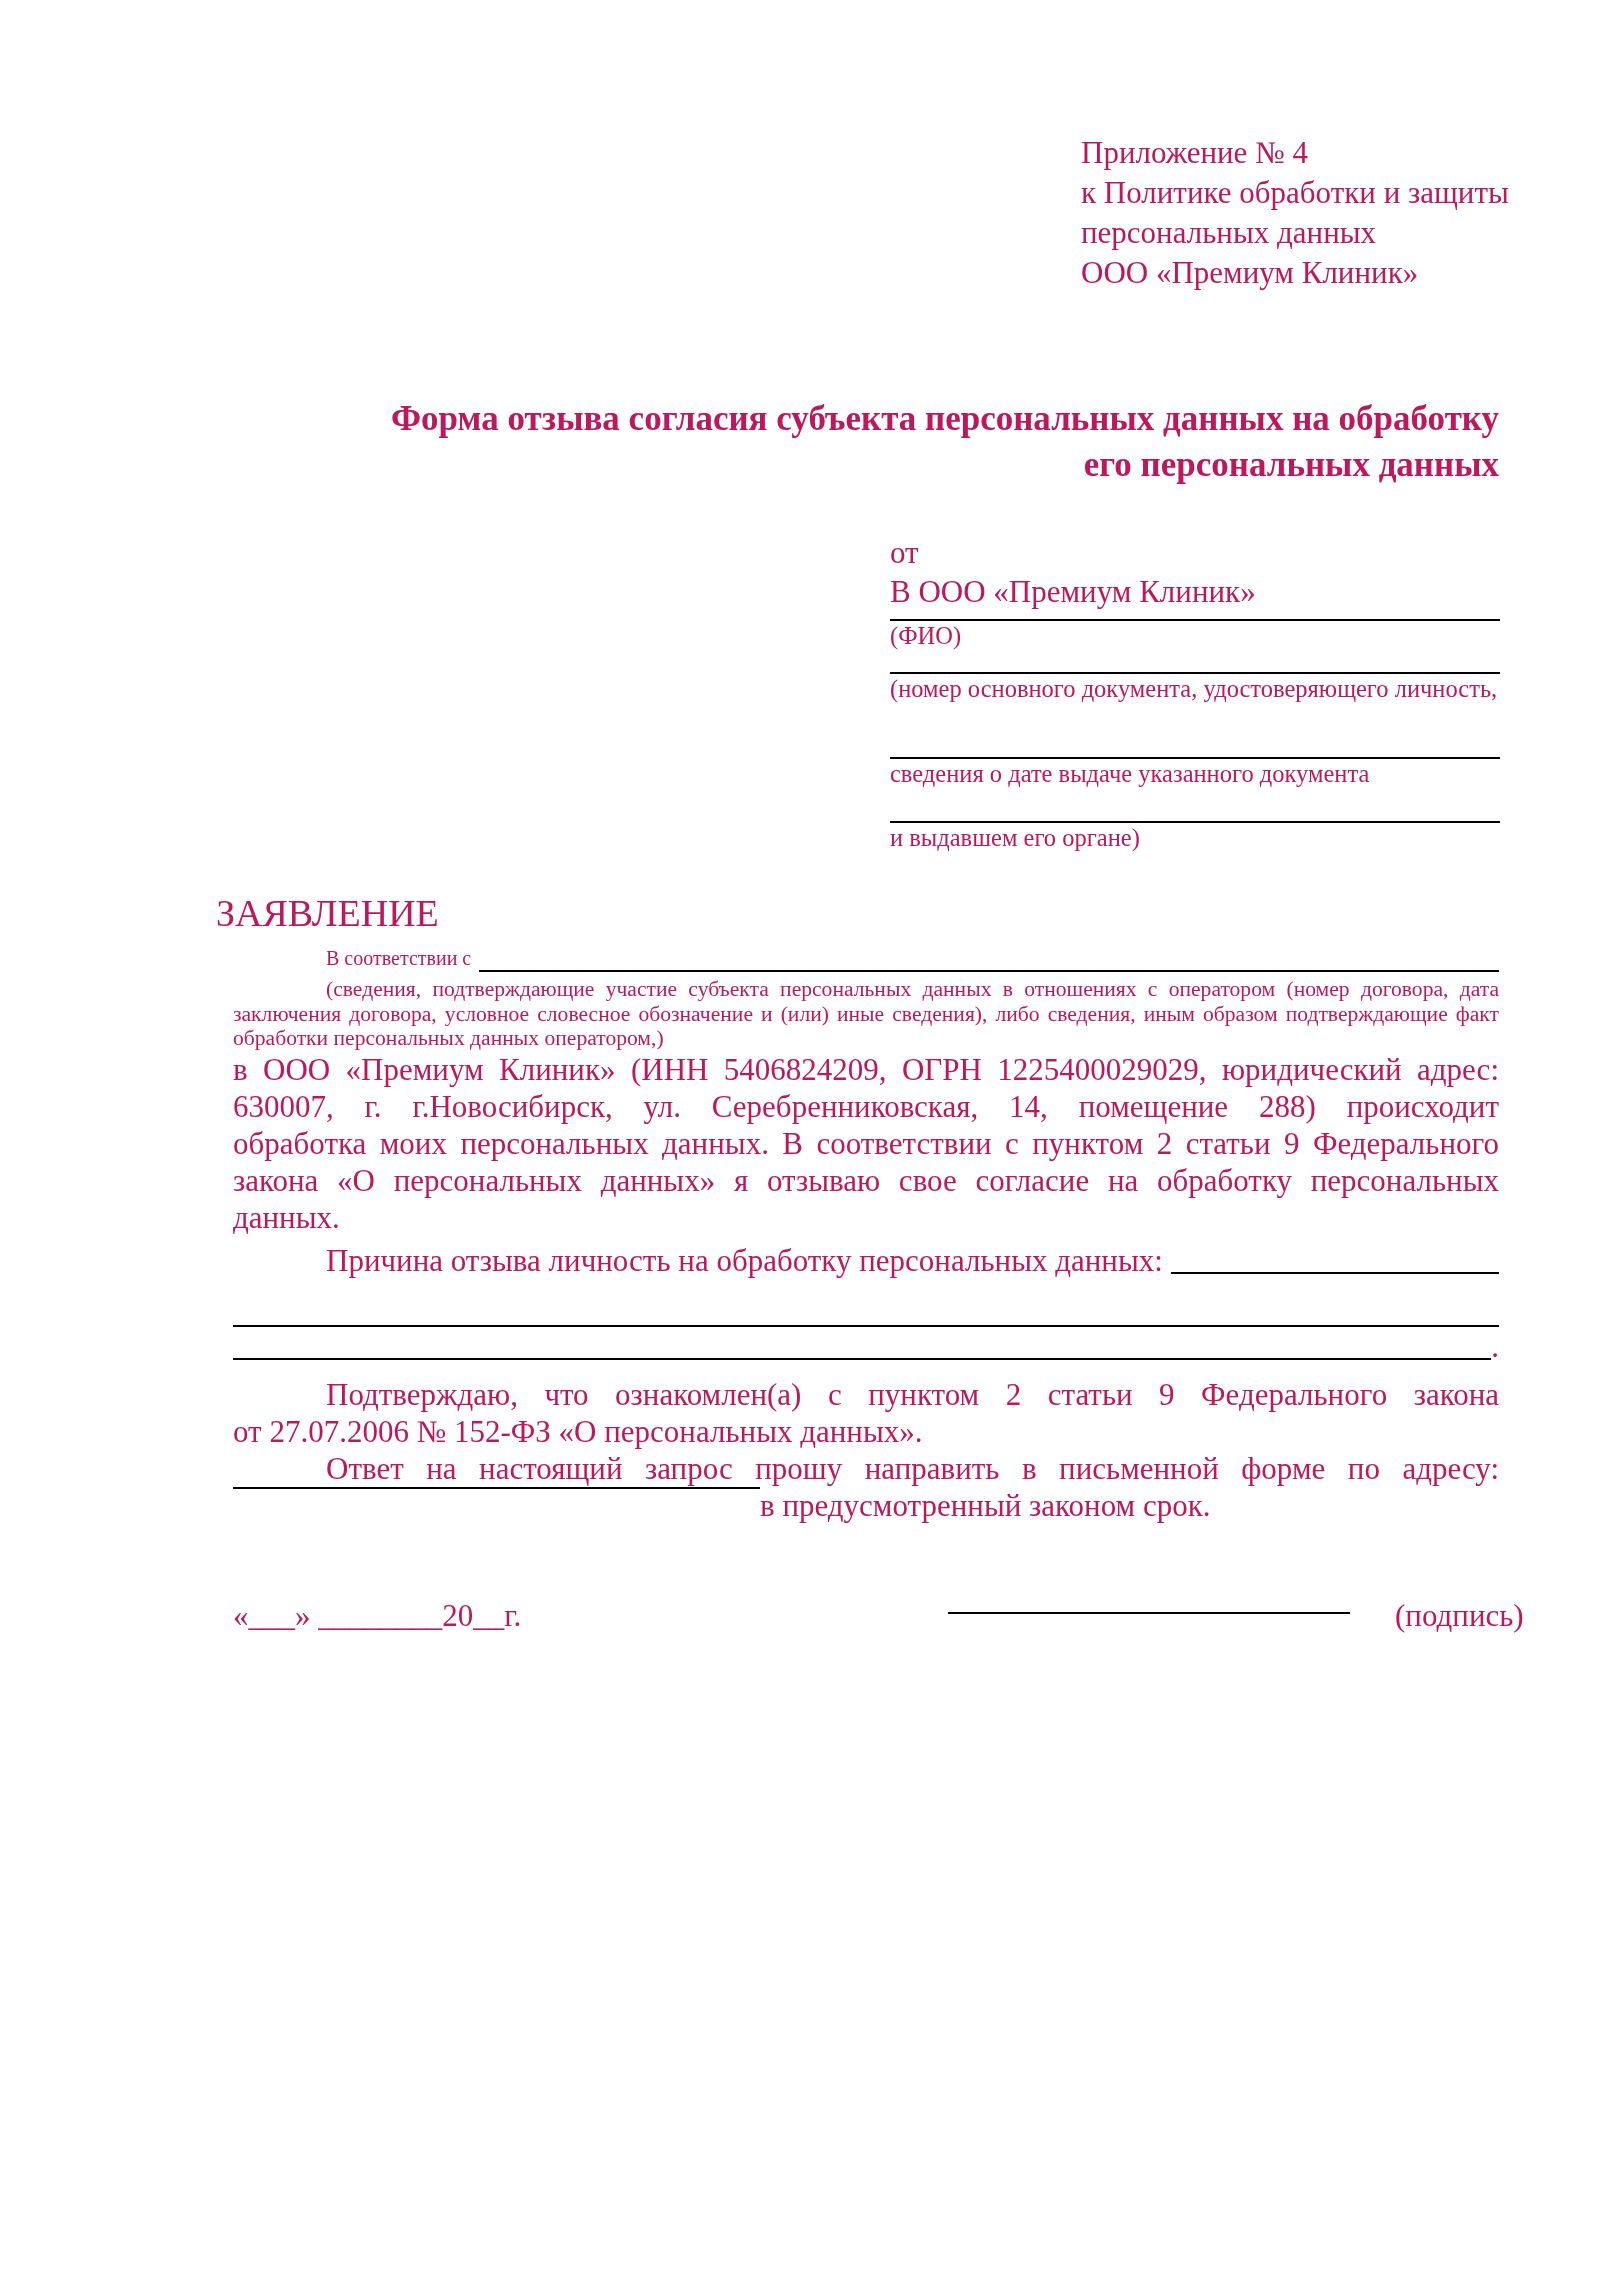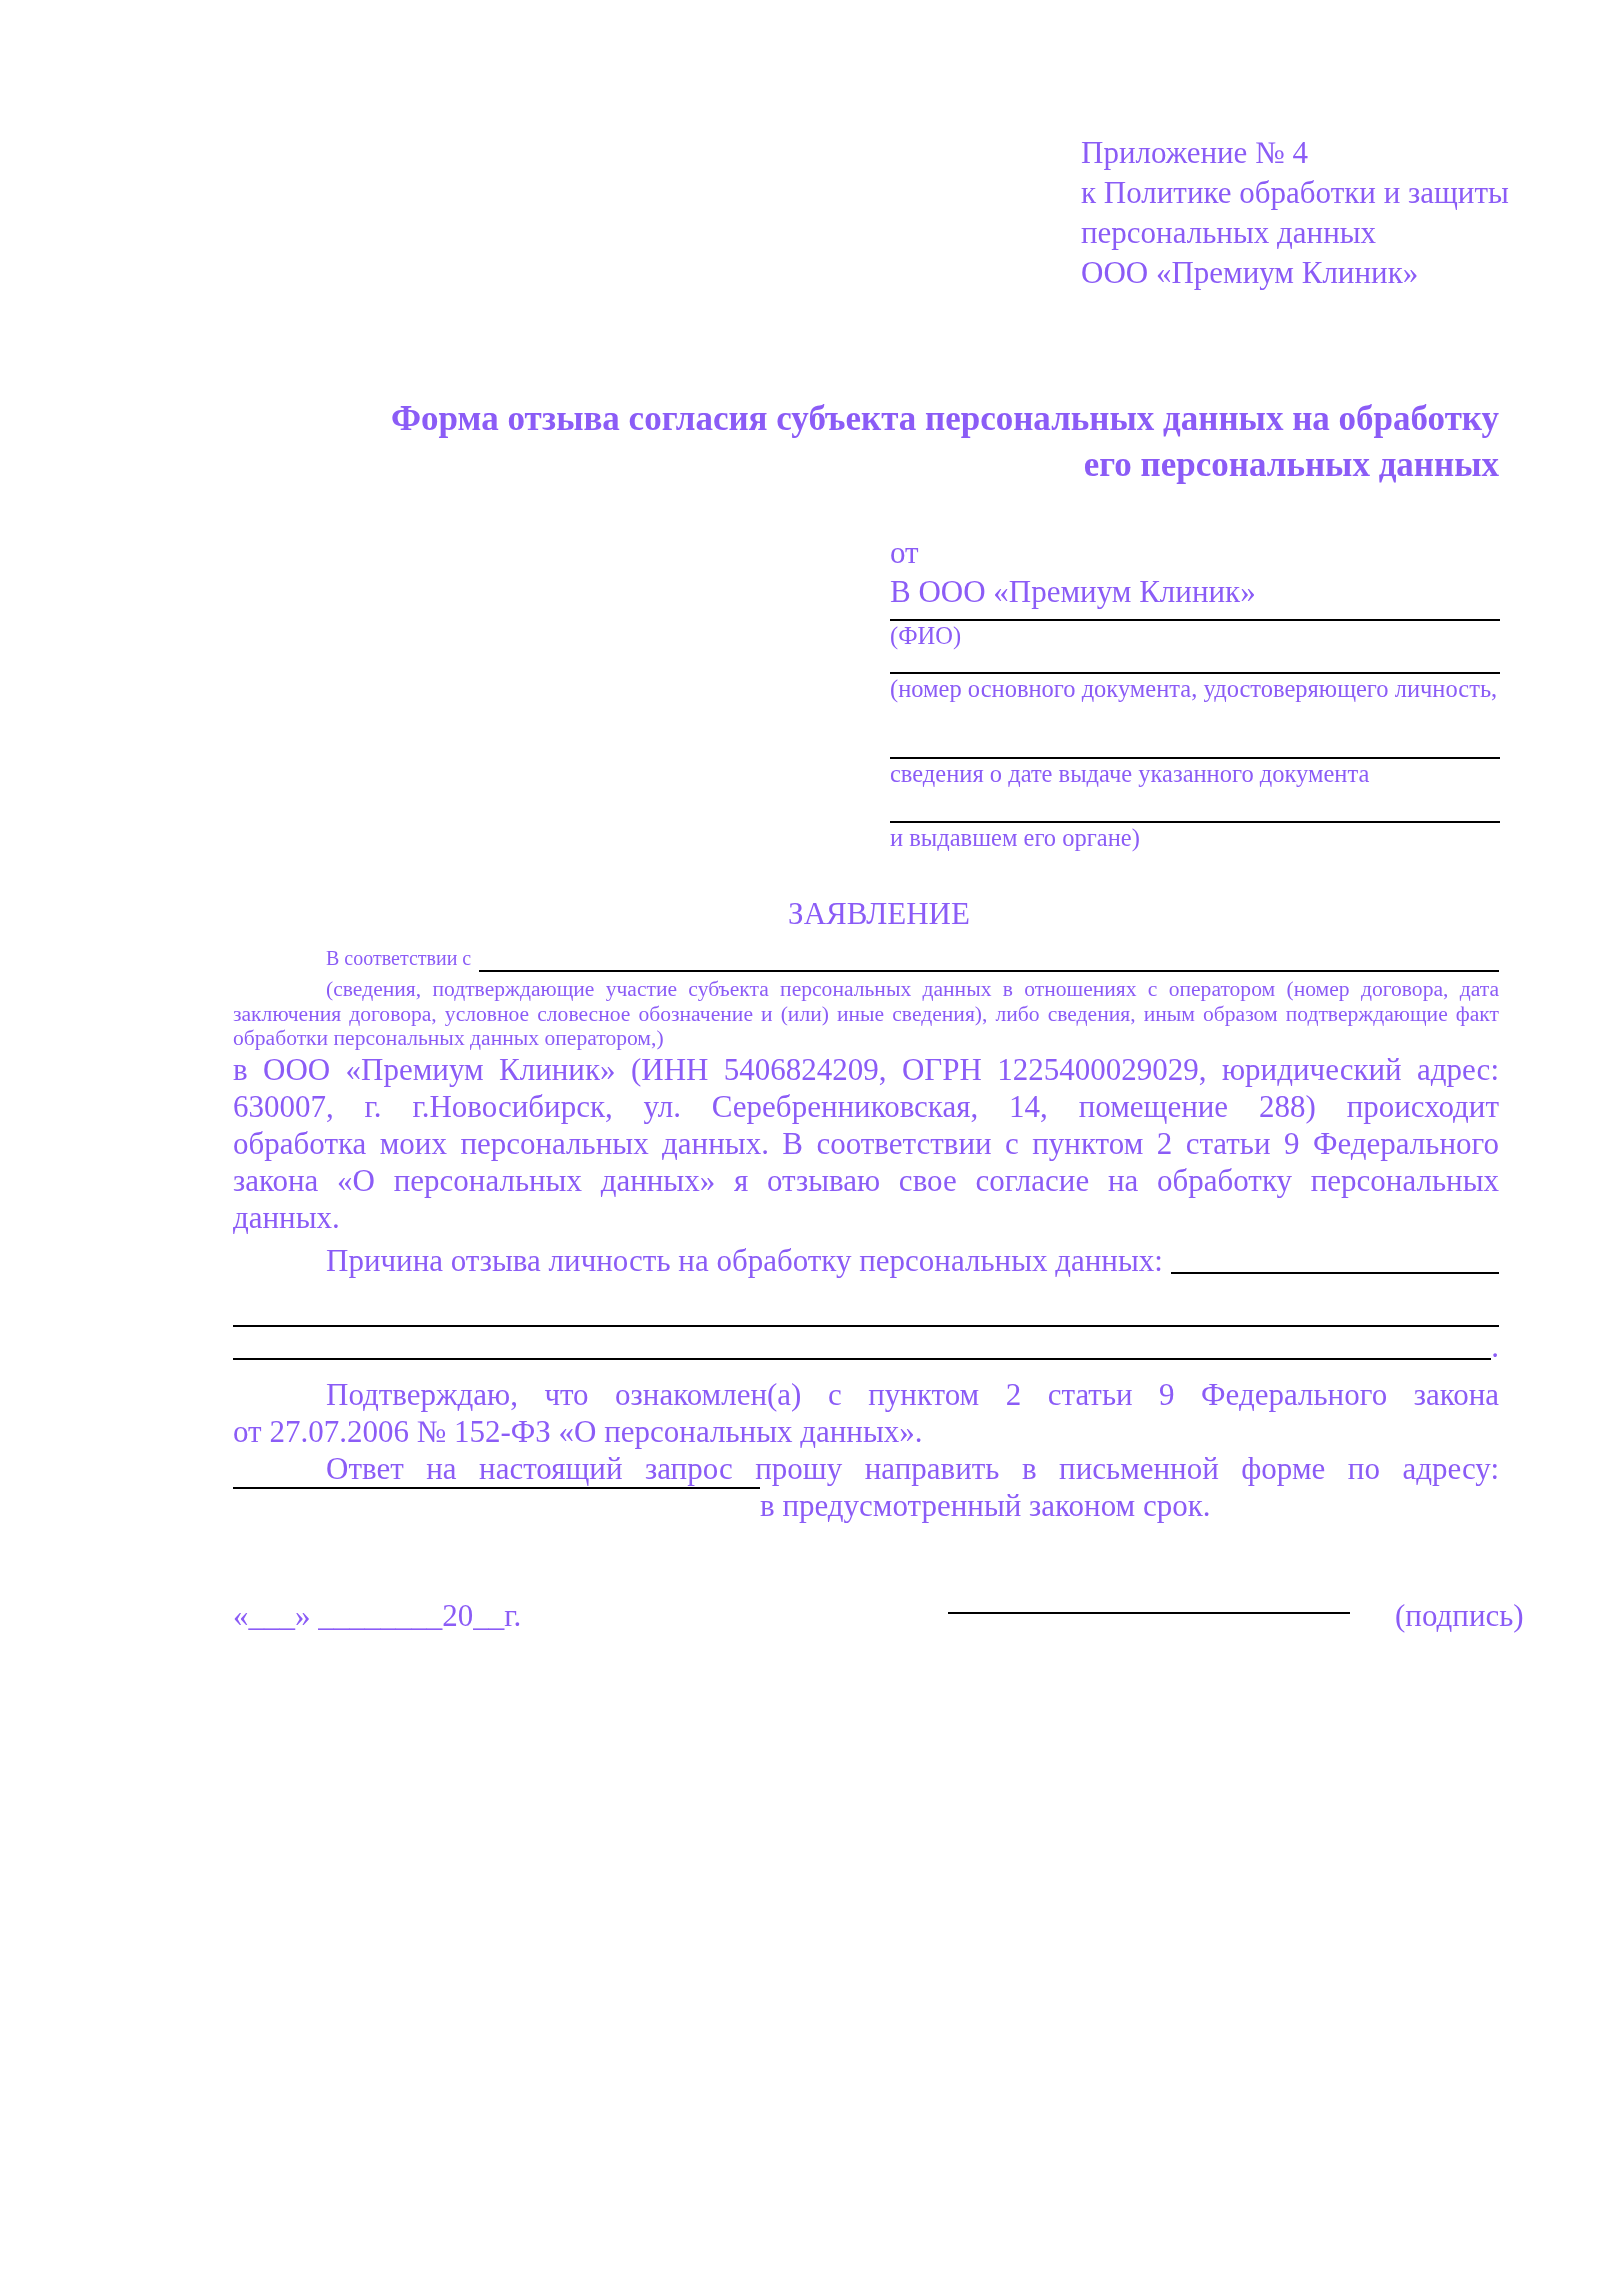--- a/index.html
+++ b/index.html
@@ -5,21 +5,21 @@
   html, body {
     margin: 0;
     padding: 0;
     background: #ffffff;
   }
   .page {
     position: relative;
     width: 1621px;
     height: 2293px;
     background: #ffffff;
-    color: #8b5cf6;
+    color: #be185d;
     font-family: "Liberation Serif", serif;
     overflow: hidden;
   }
   .abs { position: absolute; }
 
   
   .appendix {
     left: 1081px; top: 133px;
     font-size: 31px; line-height: 40px;
     white-space: nowrap;
@@ -41,23 +41,22 @@
   .field {
     border-top: 2.9px solid #000;
     font-size: 24.5px; line-height: 29px;
   }
   .field.f1 { margin-top: 7.8px; }
   .field.f2 { margin-top: 22.5px; }
   .field.f3 { margin-top: 54px; }
   .field.f4 { margin-top: 33px; }
 
   .zayavlenie {
-    left: 246px; top: 894px; width: 1266px;
-    text-align: center;
-    font-size: 31px; line-height: 39px;
+    left: 216px; top: 894px; width: 1266px;
+    font-size: 38px; line-height: 39px;
   }
 
   .intro {
     left: 233px; top: 939px; width: 1266px;
     box-sizing: border-box; padding-left: 93px;
     display: flex; align-items: flex-end;
     font-size: 20px; line-height: 39px;
   }
   .intro .label { white-space: nowrap; }
   .fill {

